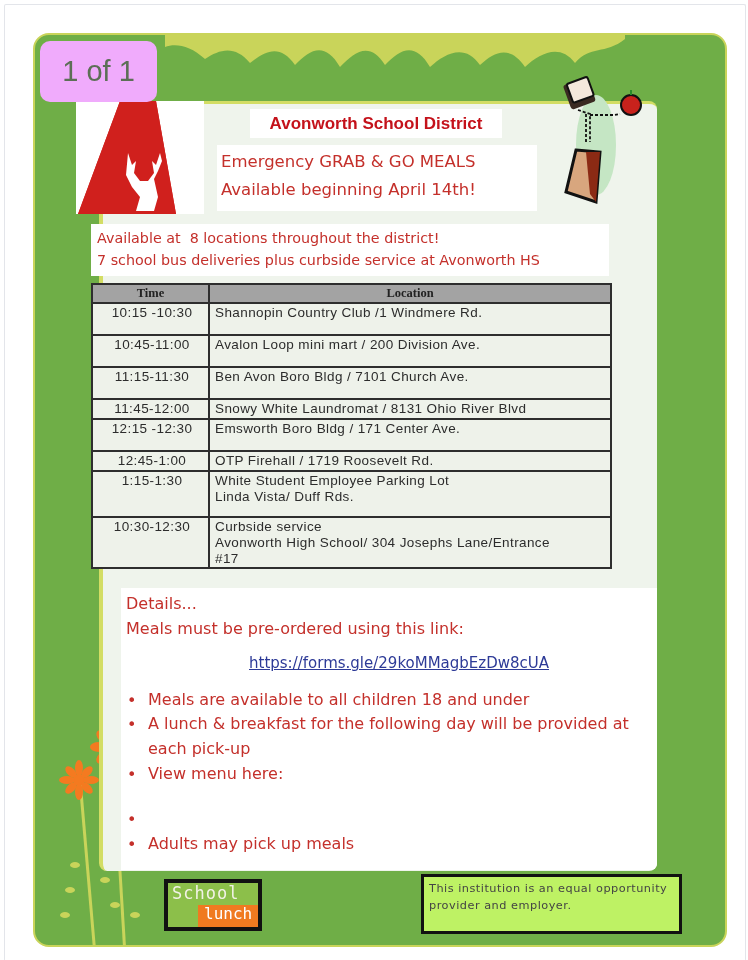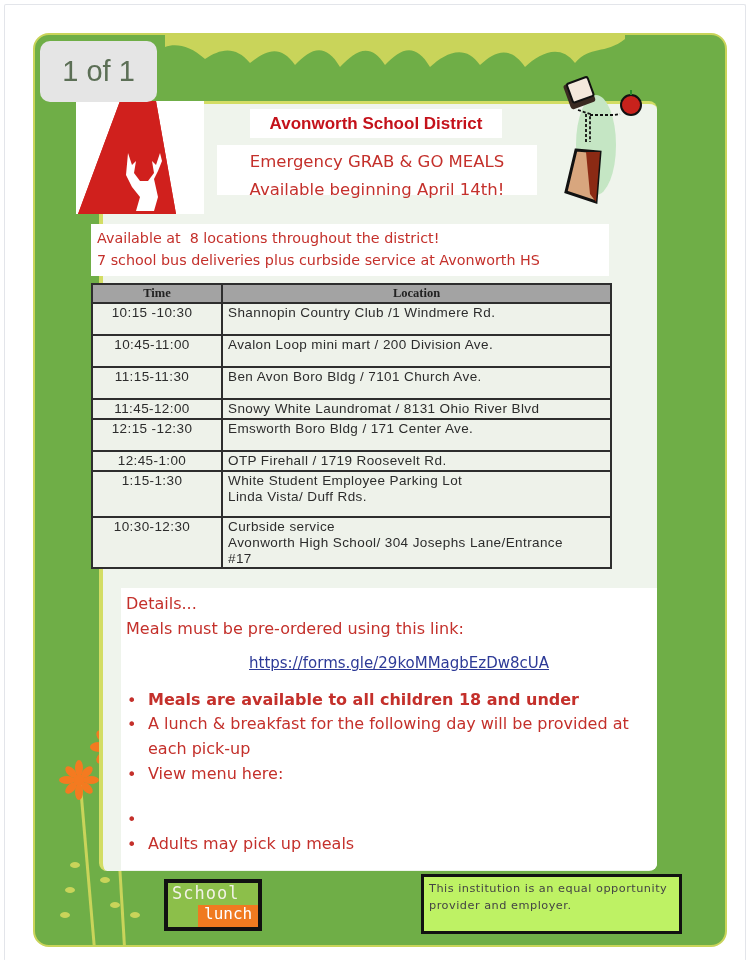--- a/index.html
+++ b/index.html
@@ -1,31 +1,31 @@
 <!DOCTYPE html>
 <html><head>
 <meta charset="utf-8">
 <style>
   html,body{margin:0;padding:0;}
   body{width:748px;height:960px;background:#ffffff;position:relative;overflow:hidden;font-family:"DejaVu Sans",sans-serif;}
   .viewer{position:absolute;left:4px;top:4px;width:740px;height:956px;background:#fff;border:1px solid #e3e5ea;border-bottom:none;border-radius:2px;}
   .flyer{position:absolute;left:28px;top:28px;width:694px;height:914px;background:#6fae47;border-radius:16px;border:2px solid #c9d45a;box-sizing:border-box;overflow:hidden;}
   .wave{position:absolute;left:130px;top:0;width:460px;height:40px;}
   .inner{position:absolute;left:98px;top:100px;width:558px;height:770px;background:#eff4ec;border-radius:8px;border-left:4px solid #d3dd64;border-top:3px solid #d3dd64;box-sizing:border-box;}
-  .page-counter{position:absolute;left:40px;top:41px;width:117px;height:61px;background:#e5e5e5;border-radius:10px;color:#5c6f56;font-family:"Liberation Sans",sans-serif;font-size:29px;display:flex;align-items:center;justify-content:center;z-index:5;}
+  .page-counter{position:absolute;left:40px;top:41px;width:117px;height:61px;background:#f0abfc;border-radius:10px;color:#5c6f56;font-family:"Liberation Sans",sans-serif;font-size:29px;display:flex;align-items:center;justify-content:center;z-index:5;}
   .logo-box{position:absolute;left:76px;top:101px;width:128px;height:113px;background:#fff;}
   .title-box{position:absolute;left:250px;top:109px;width:252px;height:29px;background:#fff;display:flex;align-items:center;justify-content:center;}
   .title{color:#c4121b;font-family:"Liberation Sans",sans-serif;font-weight:bold;font-size:17px;}
-  .subtitle-box{position:absolute;left:217px;top:145px;width:320px;height:50px;background:#fff;padding:3px 14px;box-sizing:border-box;text-align:center;}
+  .subtitle-box{position:absolute;left:217px;top:145px;width:320px;height:66px;background:#fff;padding:3px 4px;box-sizing:border-box;}
   .subtitle{color:#c4302b;font-family:"DejaVu Sans",sans-serif;font-size:16.5px;line-height:28px;display:block;white-space:nowrap;}
   .avail-box{position:absolute;left:91px;top:224px;width:518px;height:52px;background:#fff;padding:3px 6px;box-sizing:border-box;}
   .avail{color:#c4302b;font-size:14.3px;line-height:22px;display:block;white-space:nowrap;}
   .sched{position:absolute;left:91px;top:283px;width:521px;border-collapse:collapse;font-family:"Liberation Sans",sans-serif;background:#eef2ea;}
   .sched th{background:#a3a3a3;border:2px solid #2e2e2e;font-family:"Liberation Serif",serif;font-weight:bold;font-size:12.5px;color:#222;height:17px;padding:0;}
-  .sched td{border:2px solid #2e2e2e;font-size:13.5px;color:#2c2c2c;vertical-align:top;padding:1px 15px 0 5px;line-height:16px;letter-spacing:0.4px;margin-top:36px;}
+  .sched td{border:2px solid #2e2e2e;font-size:13.5px;color:#2c2c2c;vertical-align:top;padding:1px 2px 0 5px;line-height:16px;letter-spacing:0.4px;margin-top:36px;}
   .sched td.time{text-align:center;width:108px;}
   .details{position:absolute;left:121px;top:588px;width:536px;height:282px;background:#fff;border-radius:0 0 6px 0;}
   .details .t{position:absolute;color:#c4302b;font-size:16px;white-space:nowrap;}
   .link{position:absolute;color:#2d3a97;text-decoration:underline;white-space:nowrap;cursor:pointer;}
   .bullet{position:absolute;left:6px;color:#c4302b;font-size:16px;}
   .eq-box{position:absolute;left:421px;top:874px;width:261px;height:60px;background:#bef264;border:3px solid #111;box-sizing:border-box;padding:3px 5px;}
   .eq{color:#444;font-size:11.3px;line-height:17px;letter-spacing:0.5px;}
   .lunch-logo{position:absolute;left:164px;top:879px;width:98px;height:52px;background:#111;}
 </style>
 </head>
@@ -172,21 +172,21 @@
       </tr>
     </tbody>
 </table>
 
 <div class="details">
   <span class="t" style="left:5px;top:6px;">Details...</span>
   <span class="t" style="left:5px;top:31px;">Meals must be pre-ordered using this link:</span>
   <span class="link" style="left:128px;top:66px;font-size:15px;">https://forms.gle/29koMMagbEzDw8cUA</span>
 
   <span class="bullet" style="top:103px;">•</span>
-  <span class="t" style="left:27px;top:102px;font-weight:bold;">Meals are available to all children 18 and under</span>
+  <span class="t" style="left:27px;top:102px;">Meals are available to all children 18 and under</span>
 
   <span class="bullet" style="top:127px;">•</span>
   <span class="t" style="left:27px;top:126px;">A lunch &amp; breakfast for the following day will be provided at</span>
   <span class="t" style="left:27px;top:151px;">each pick-up</span>
 
   <span class="bullet" style="top:177px;">•</span>
   <span class="t" style="left:27px;top:176px;">View menu here:</span>
 
   <span class="bullet" style="top:222px;">•</span>
 

